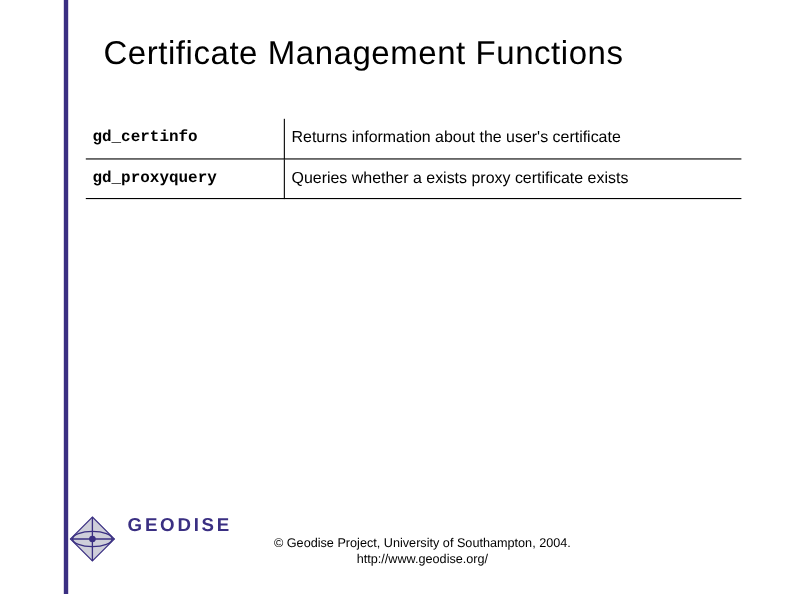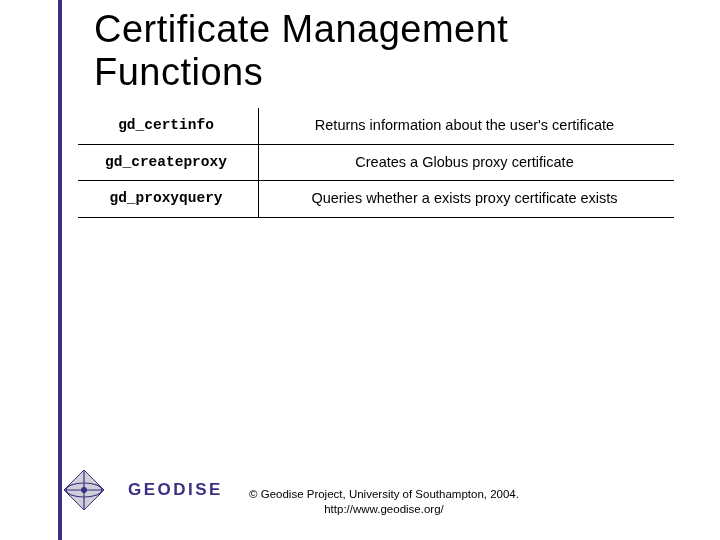--- a/index.html
+++ b/index.html
@@ -17,55 +17,54 @@
     position: absolute;
     left: 58px;
     top: 0;
     width: 4px;
     height: 540px;
     background: #3a2f82;
   }
   .title {
     position: absolute;
     left: 94px;
-    top: 8px;
+    top: 32px;
     width: 580px;
-    font-size: 38px;
+    font-size: 30px;
     letter-spacing: 0.5px;
   }
   .tbl {
     position: absolute;
     left: 78px;
     top: 108px;
     width: 596px;
     border-collapse: collapse;
   }
   .tbl td {
     border-bottom: 1px solid #000;
     padding: 8px 10px 8px 6px;
     vertical-align: top;
     font-size: 14.5px;
     line-height: 1.35;
-    text-align: center;
   }
   .tbl td:first-child {
     border-right: 1px solid #000;
     font-family: "Courier New", Courier, monospace;
     font-weight: bold;
     white-space: nowrap;
     width: 164px;
   }
   
   .logo {
     position: absolute;
     left: 62px;
     bottom: 28px;
     display: flex;
-    align-items: center;
-    gap: 22px;
+    align-items: flex-start;
+    gap: 10px;
   }
   .logo-text {
     font-family: Arial, sans-serif;
     font-size: 17px;
     letter-spacing: 2.5px;
     color: #3a2f82;
     font-weight: 600;
   }
   .footer {
     position: absolute;
@@ -85,24 +84,20 @@
 
 <div class="title">Certificate Management Functions</div>
 
 <table class="tbl">
   <tbody>
     <tr>
       <td>gd_certinfo</td>
       <td>Returns information about the user's certificate</td>
     </tr>
     <tr>
-      <td>gd_createproxy</td>
-      <td>Creates a Globus proxy certificate</td>
-    </tr>
-    <tr>
       <td>gd_proxyquery</td>
       <td>Queries whether a exists proxy certificate exists</td>
     </tr>
   </tbody>
 </table>
 
 <div class="logo">
   <svg width="44" height="44" viewBox="0 0 44 44">
     <polygon points="22,2 42,22 22,42 2,22" fill="#cfcfda" stroke="#3a2f82" stroke-width="1"></polygon>
     <line x1="22" y1="2" x2="22" y2="42" stroke="#3a2f82" stroke-width="1.2"></line>

